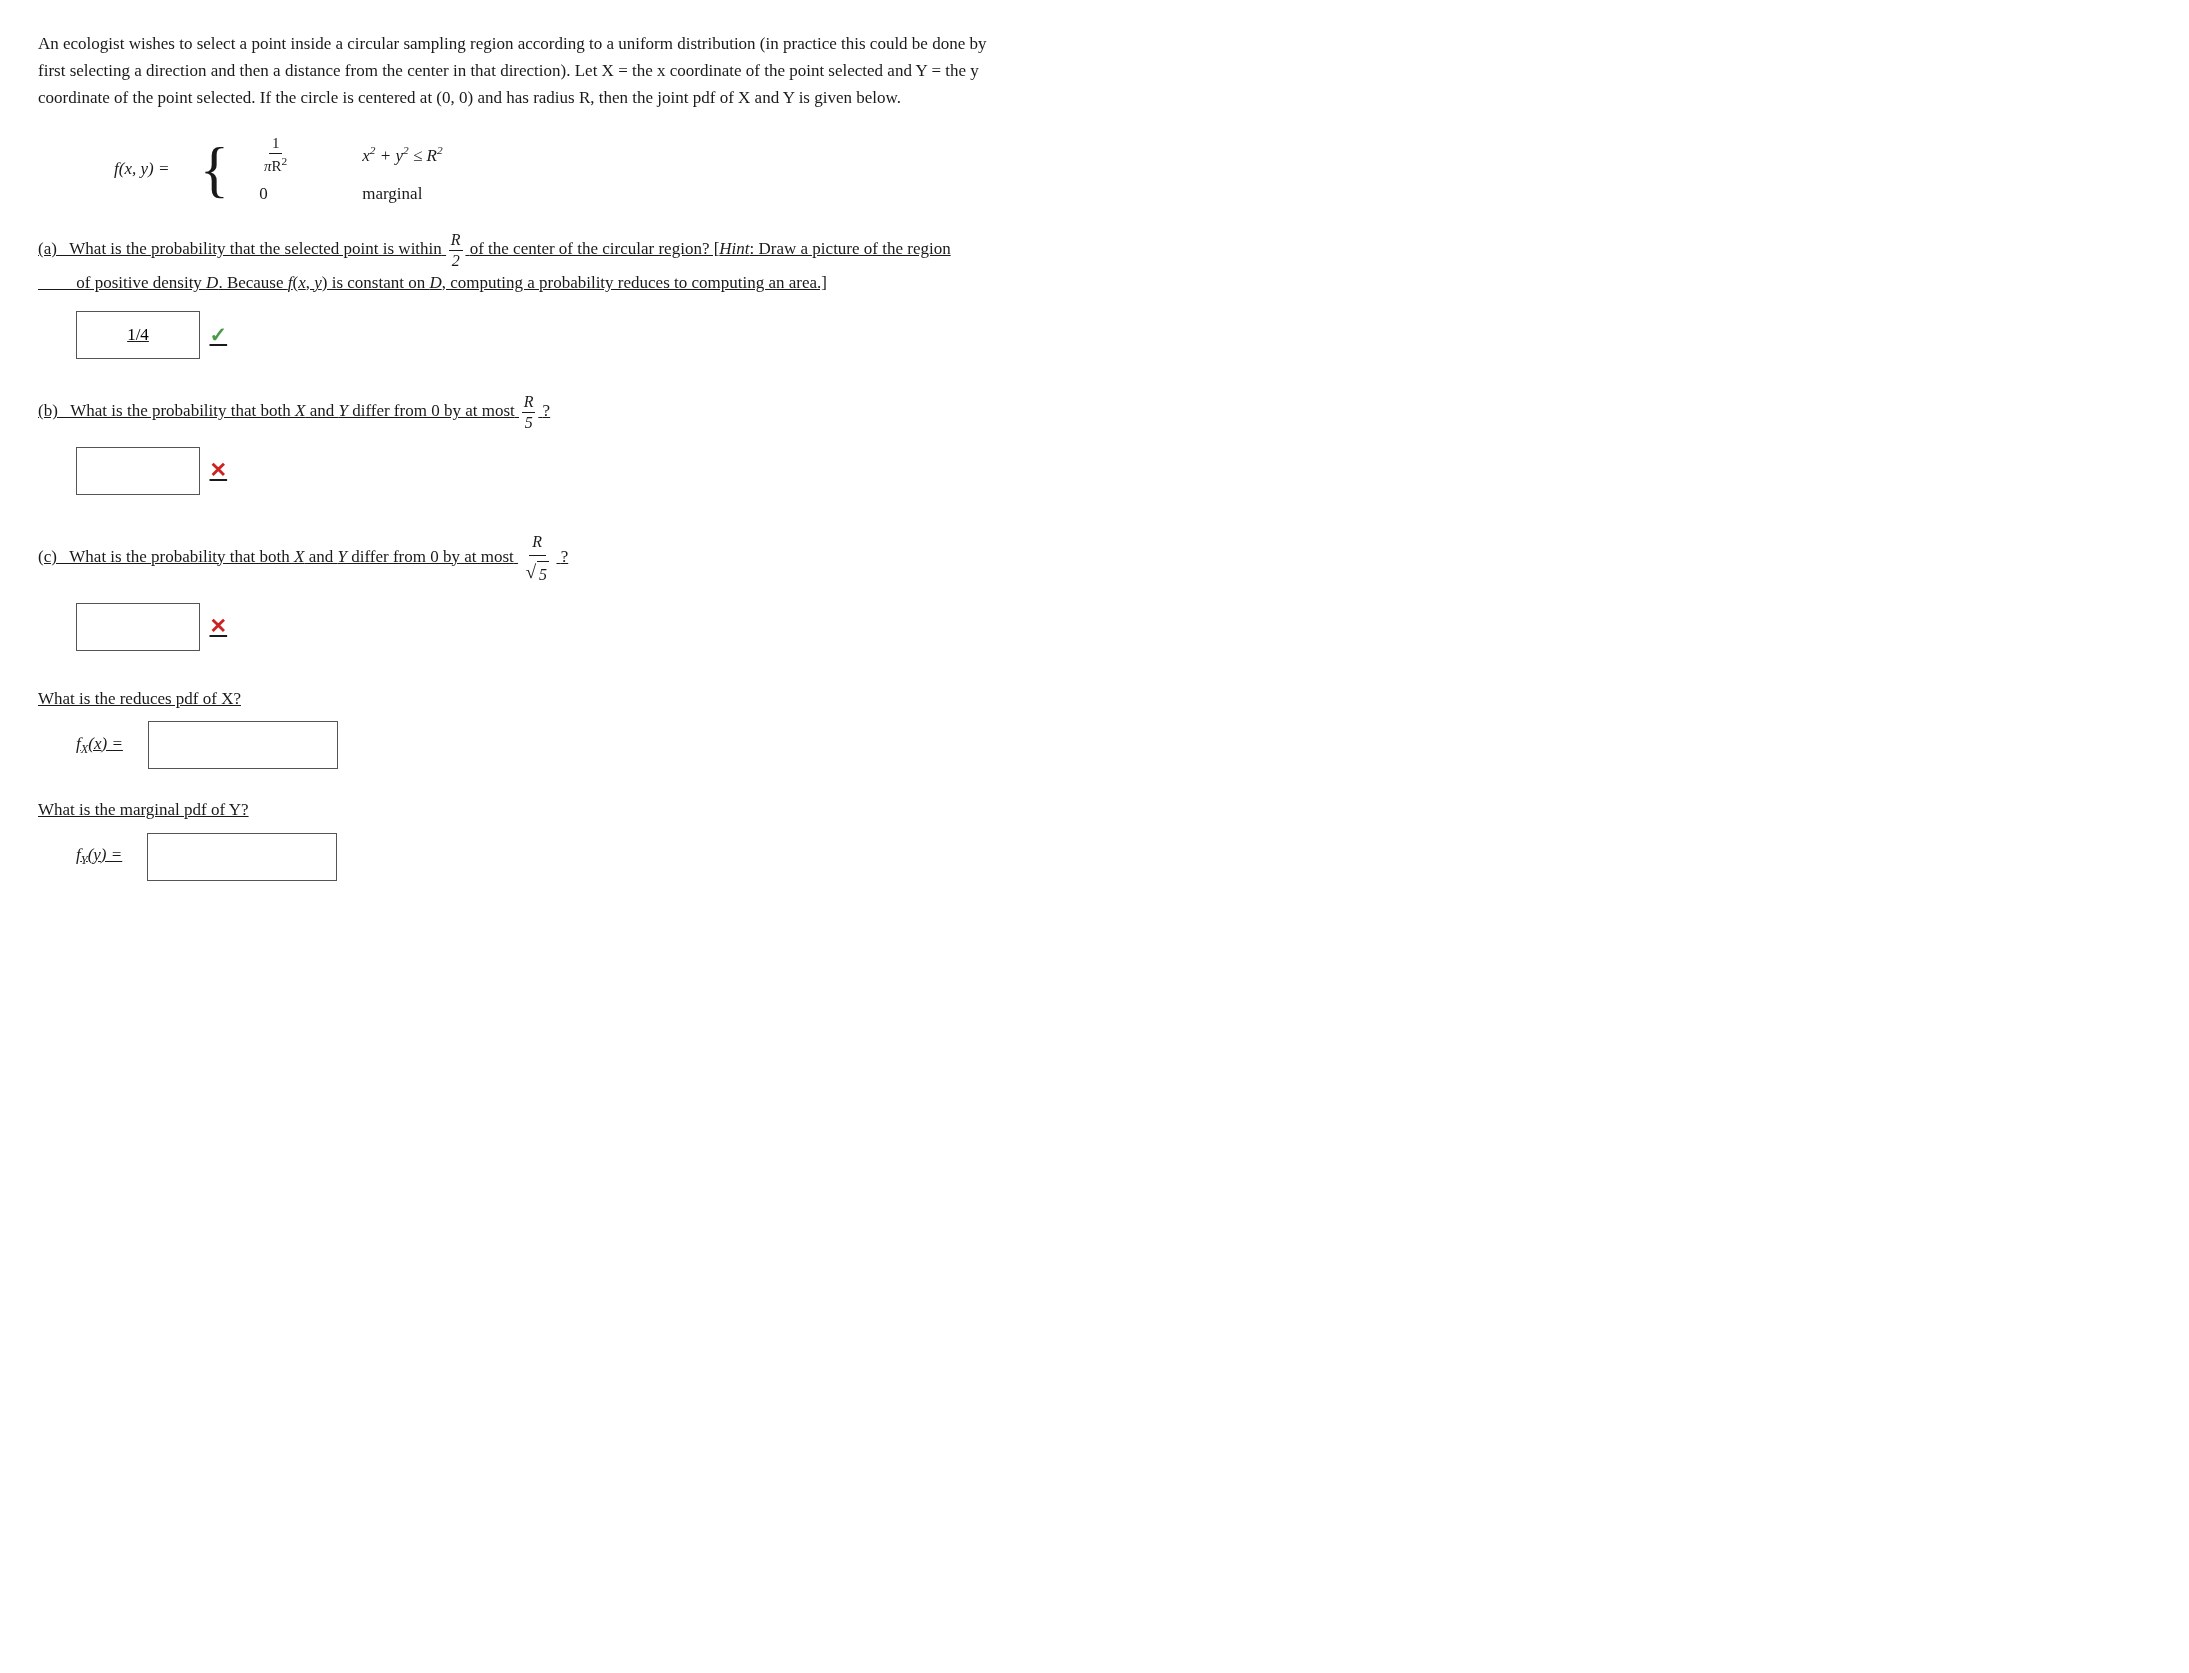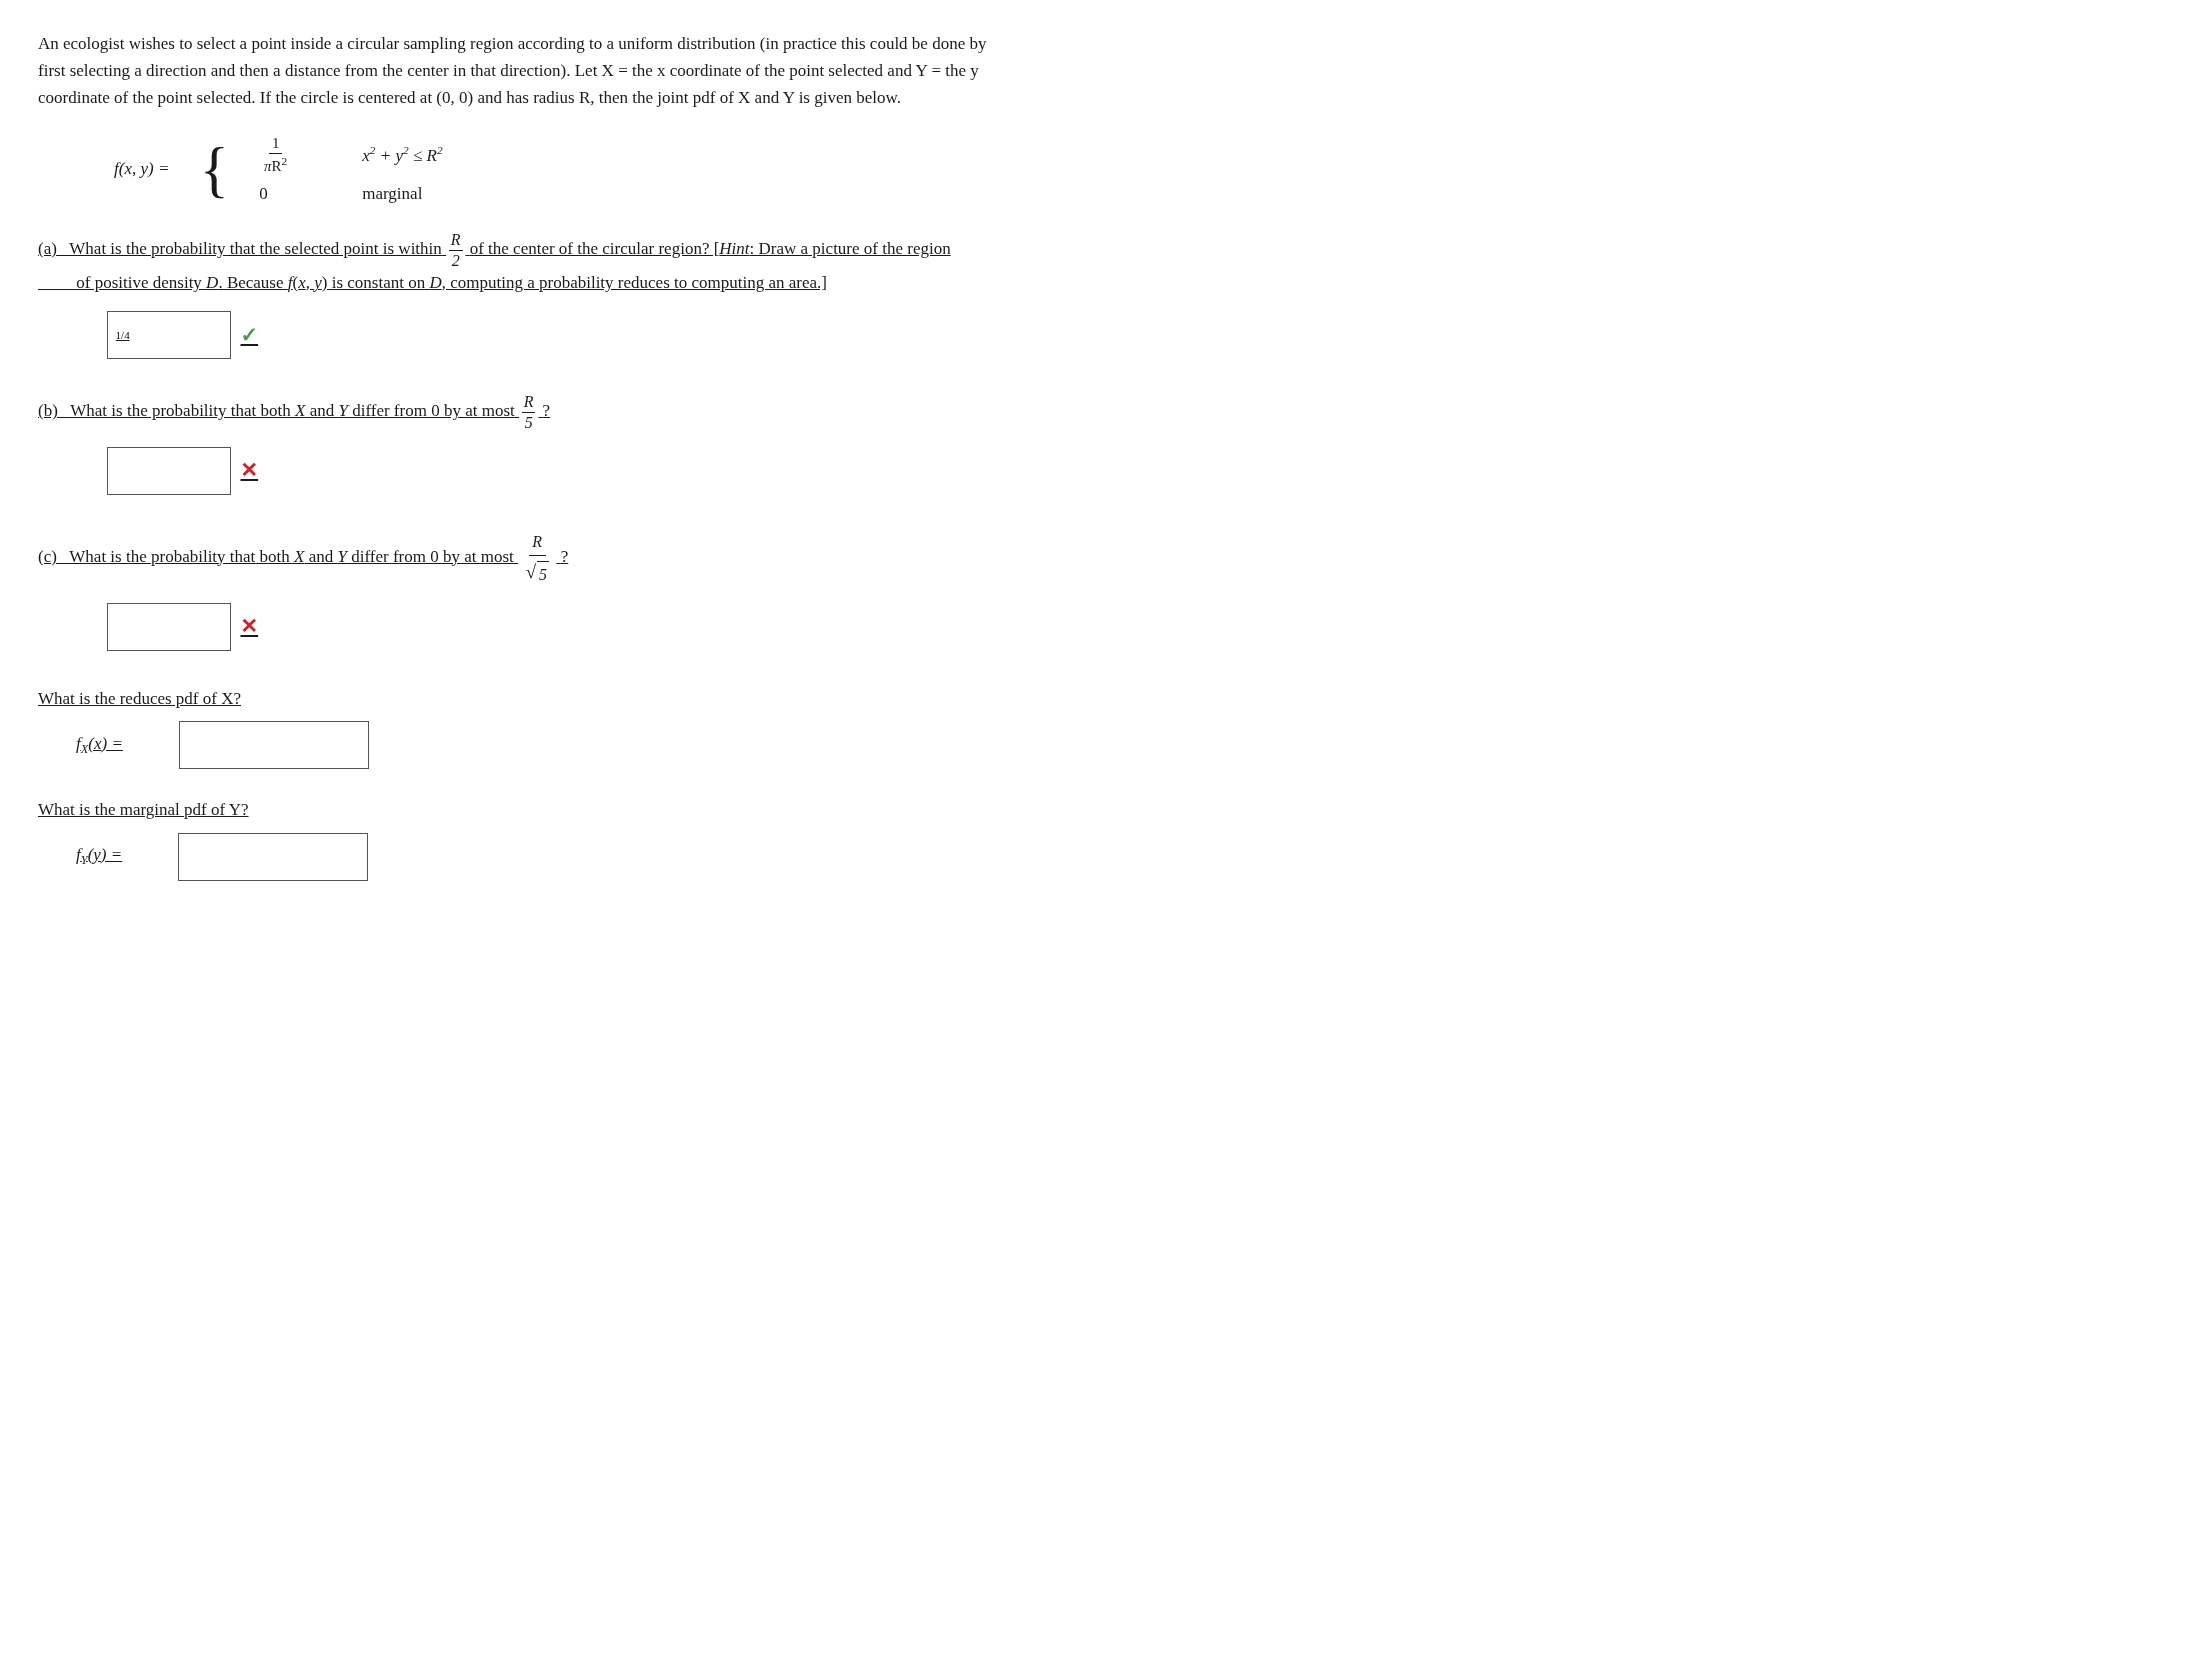--- a/index.html
+++ b/index.html
@@ -107,26 +107,25 @@
       display: flex;
       align-items: center;
       gap: 9.5px;
       margin: 15px 0 0 38px;
     }
 
     .answer-input {
       width: 124px;
       height: 48px;
       border: 1.4px solid #555;
-      font-size: 11px;
+      font-size: 17px;
       font-family: Georgia, 'Times New Roman', Times, serif;
       padding: 3.8px 7.6px;
-      text-align: left;
+      text-align: center;
       outline: none;
-      margin-left: 31px;
     }
 
     .answer-input-wide {
       width: 190px;
     }
 
     .check-icon {
       color: #4a9a4a;
       font-size: 21px;
       font-weight: bold;

